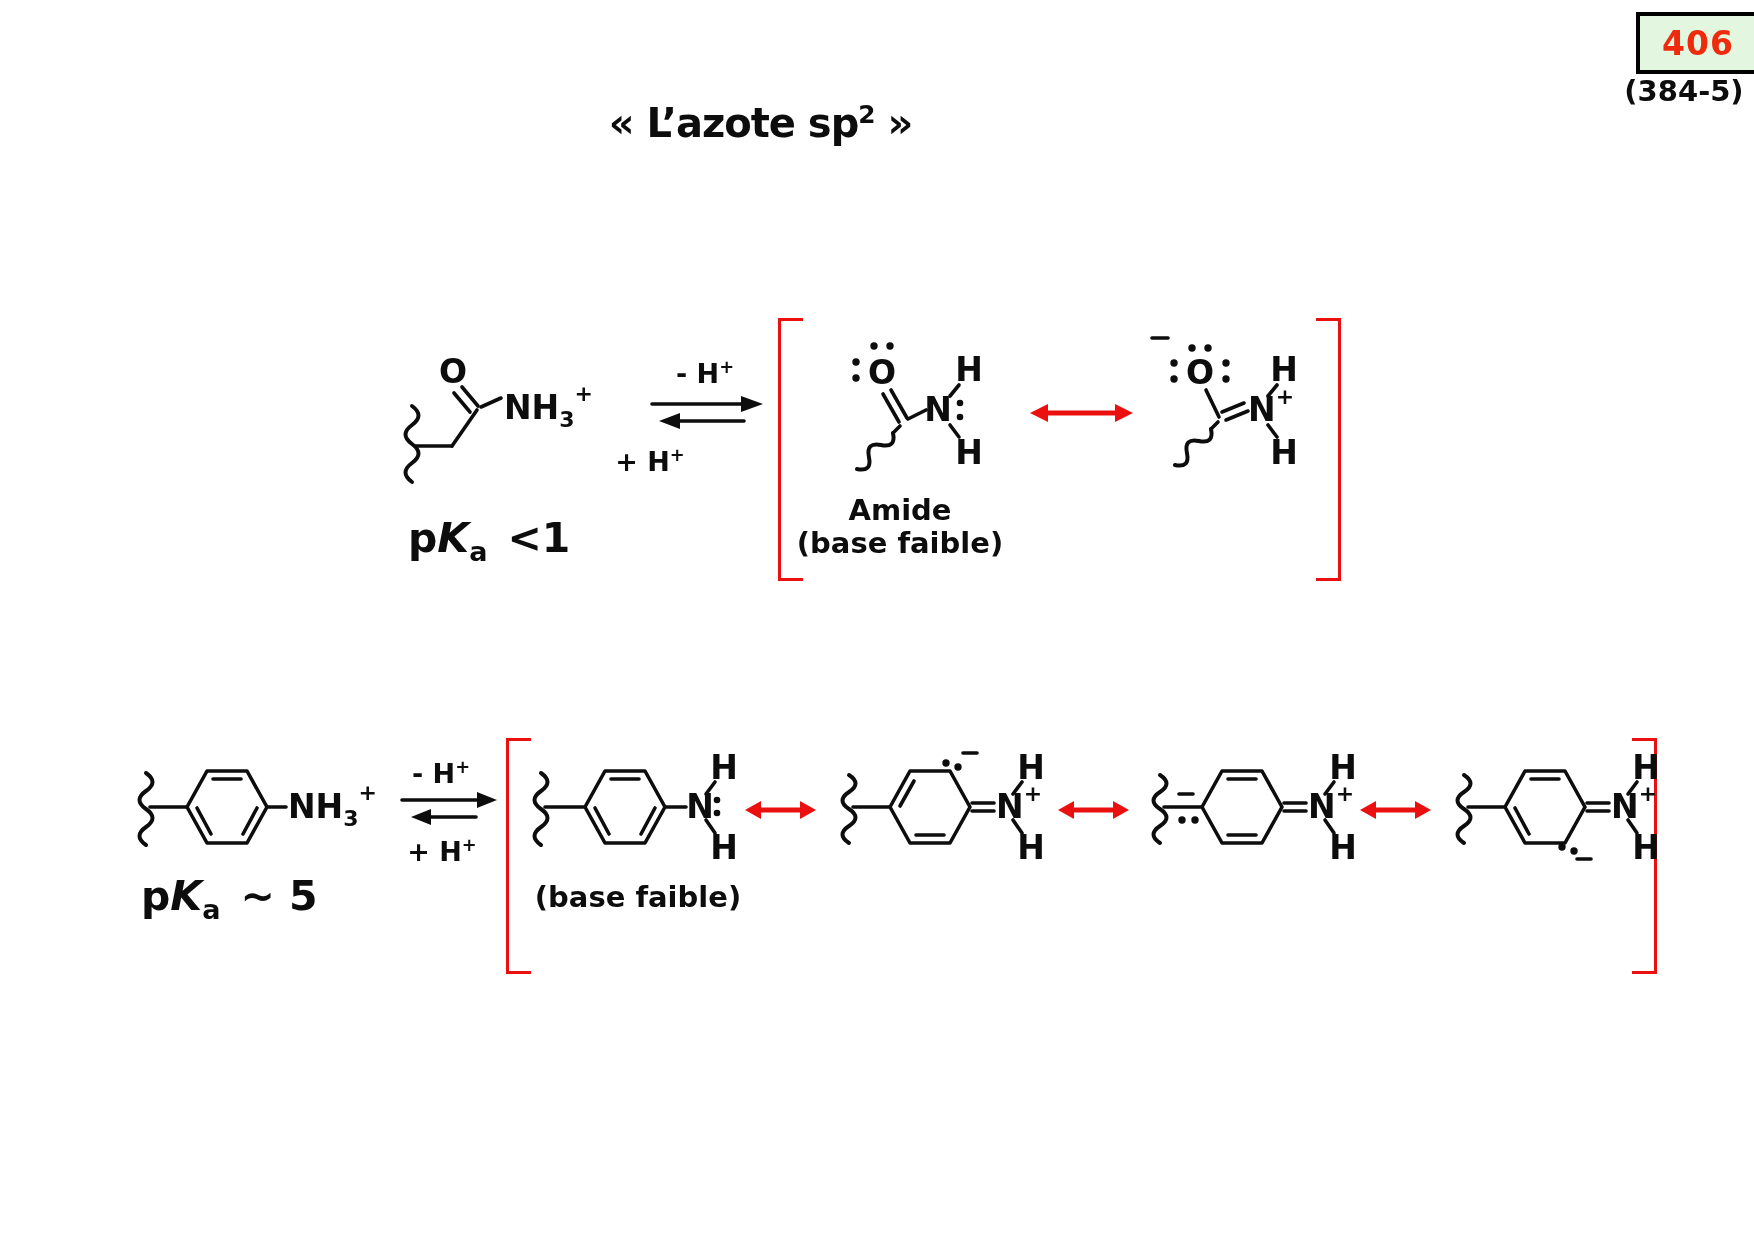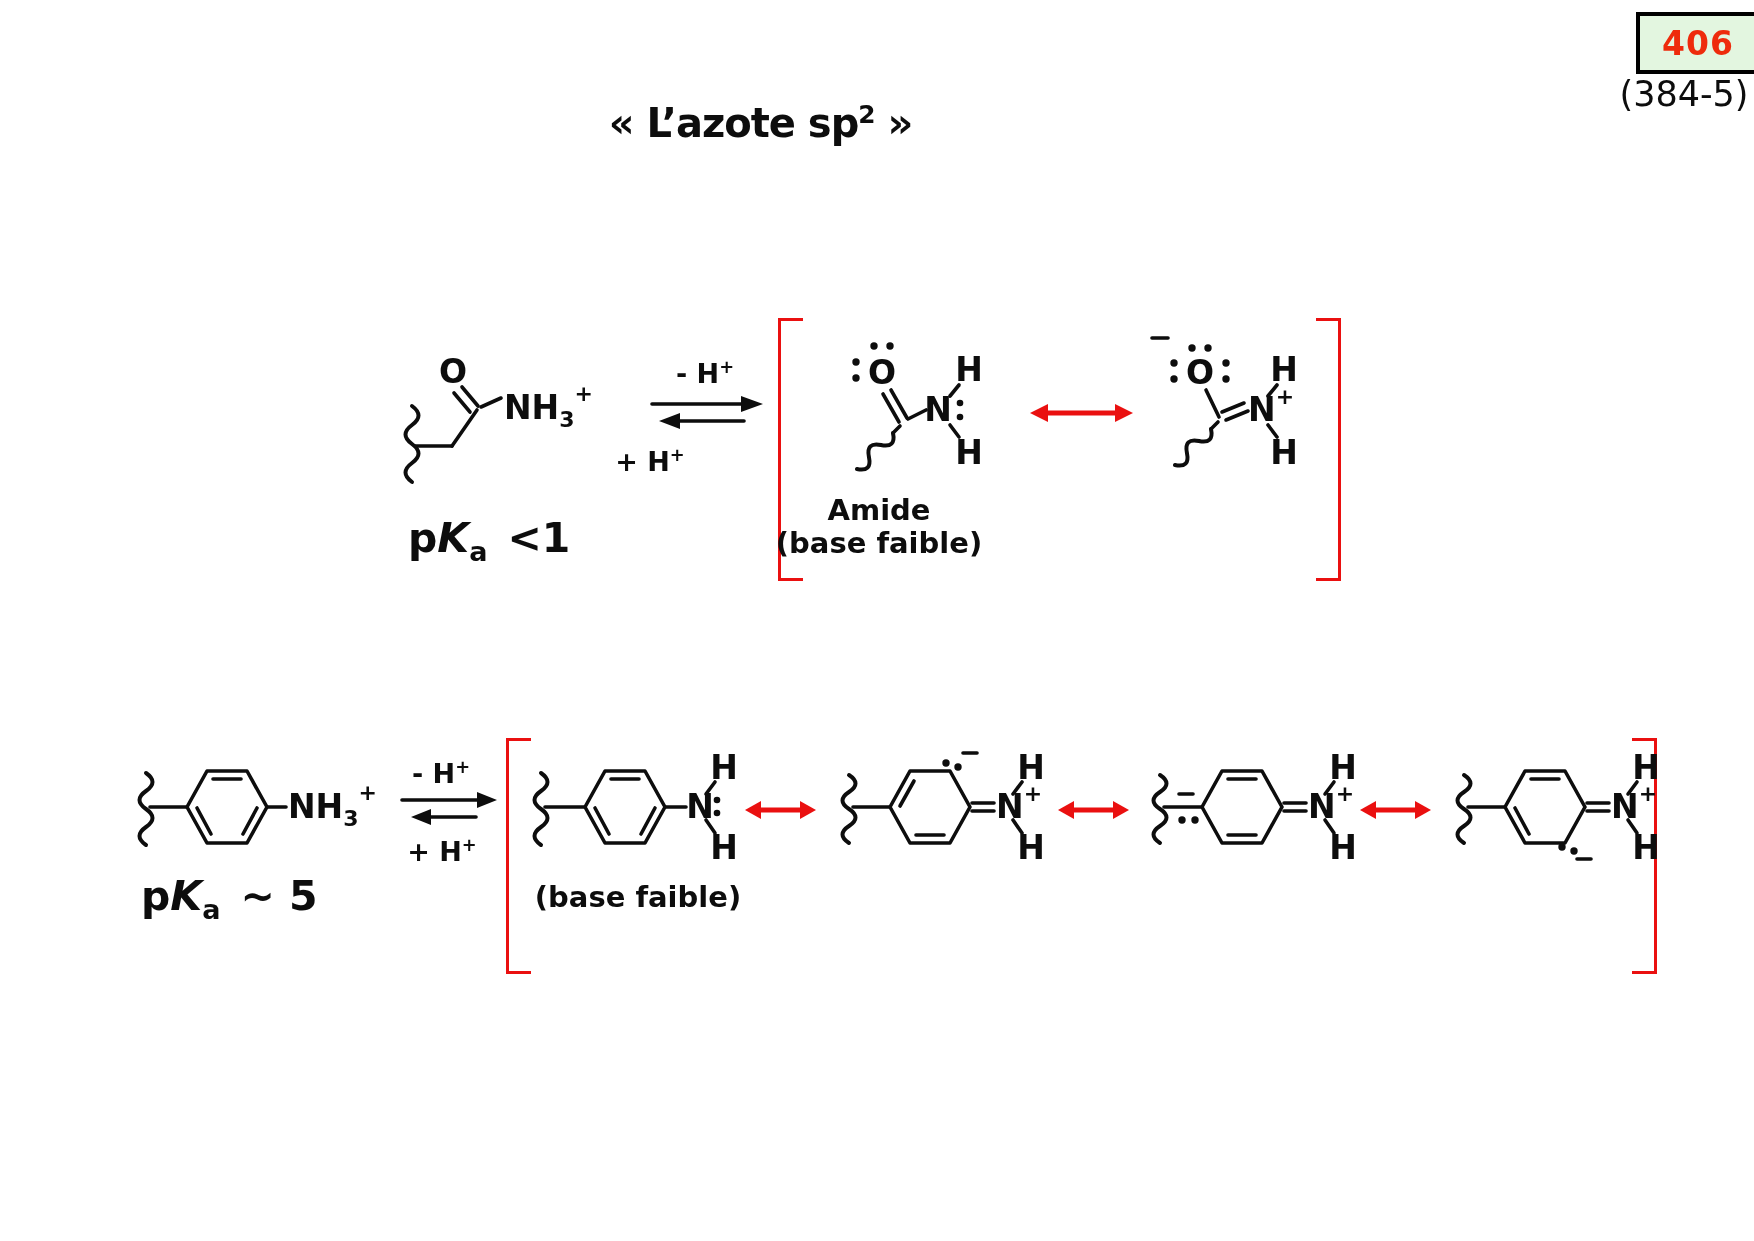--- a/index.html
+++ b/index.html
@@ -2,21 +2,21 @@
 <html><head>
 <meta charset="utf-8">
 <style>
   html,body{margin:0;padding:0;background:#fff;}
   .page{position:relative;width:1754px;height:1241px;background:#ffffff;overflow:hidden;
         font-family:"DejaVu Sans",sans-serif;color:#0d0d0d;}
   .badge{position:absolute;left:1636px;top:12px;width:116px;height:54px;
          background:#e3f6e0;border:4px solid #000000;display:flex;align-items:center;justify-content:center;}
   .badge-num{font-size:33px;font-weight:bold;color:#ee2b0c;letter-spacing:1px;}
   .badge-ref{position:absolute;left:1614px;top:74px;width:140px;text-align:center;
-             font-size:35px;font-weight:normal;color:#0d0d0d;}
+             font-size:29px;font-weight:bold;color:#0d0d0d;}
   .title{position:absolute;left:0;top:100px;width:1425px;text-align:center;
          font-size:40px;font-weight:bold;letter-spacing:-1px;padding-left:48px;}
   .title sup{font-size:0.62em;}
   .hlab{position:absolute;width:100px;text-align:center;font-size:27px;font-weight:bold;}
   .hlab sup{font-size:0.66em;}
   .pka{position:absolute;font-size:41px;font-weight:bold;}
   .pka i{font-style:italic;}
   .pka sub{font-size:0.66em;}
   .pka .val{margin-left:20px;}
   .namelab{position:absolute;text-align:center;font-size:29px;font-weight:bold;line-height:33px;}
@@ -127,21 +127,21 @@
       <line x1="1268" y1="425" x2="1277" y2="437"></line>
       <line x1="1218" y1="422" x2="1211" y2="429"></line>
     </g>
     <path class="sq" transform="rotate(45 1211 429)" d="M1211 429 q13 8.5 0 17 q-13 8.5 0 17 q13 8.5 0 17"></path>
     <text class="at" x="1200" y="384" text-anchor="middle">O</text>
     <text class="at" x="1248" y="421"><tspan>N</tspan><tspan class="sb" dy="-17">+</tspan></text>
     <text class="at" x="1284" y="381" text-anchor="middle">H</text>
     <text class="at" x="1284" y="464" text-anchor="middle">H</text>
   </svg>
 
-  <div class="namelab" style="left:729px;top:494px;width:300px">
+  <div class="namelab" style="left:750px;top:494px;width:300px">
     <div>Amide</div>
     <div>(base faible)</div>
   </div>
 
   <svg style="left:130px;top:745px" width="250" height="130" viewBox="130 745 250 130">
     <path class="sq" d="M146 773 q13 9 0 18 q-13 9 0 18 q13 9 0 18 q-13 9 0 18"></path>
     <g class="bd">
       <line x1="150" y1="807" x2="187" y2="807"></line>
       <line x1="267" y1="807" x2="286" y2="807"></line>
     </g>

